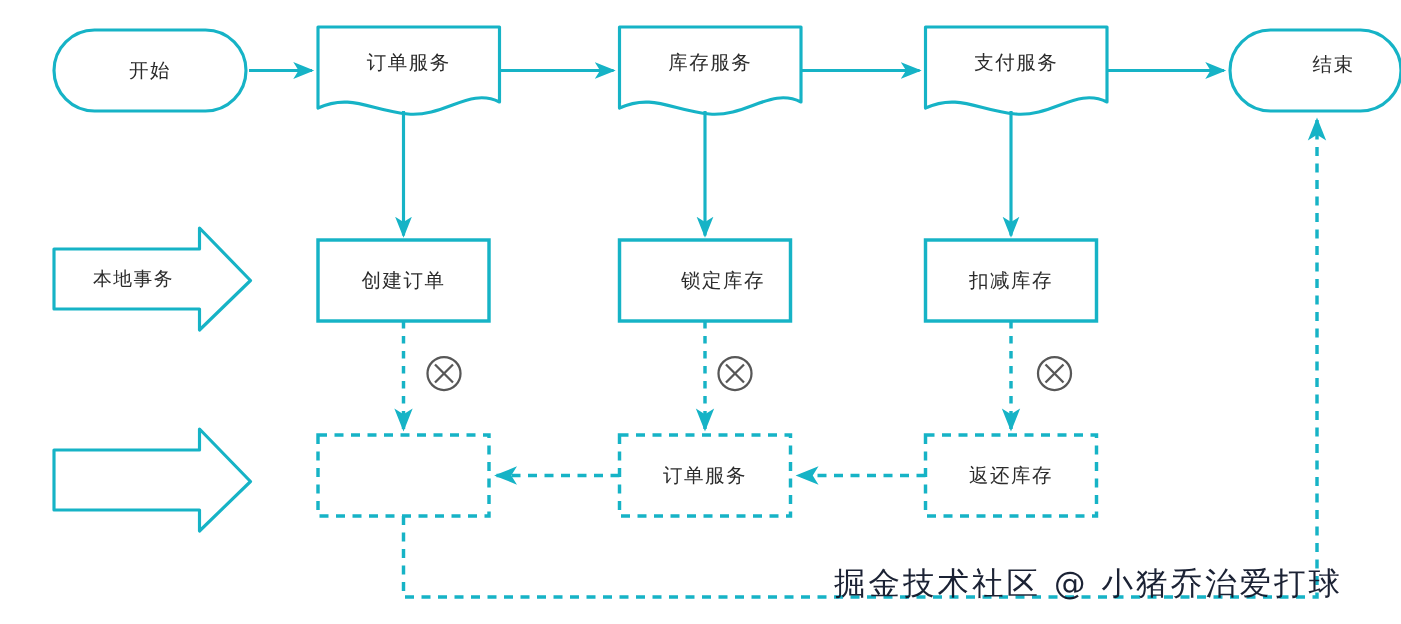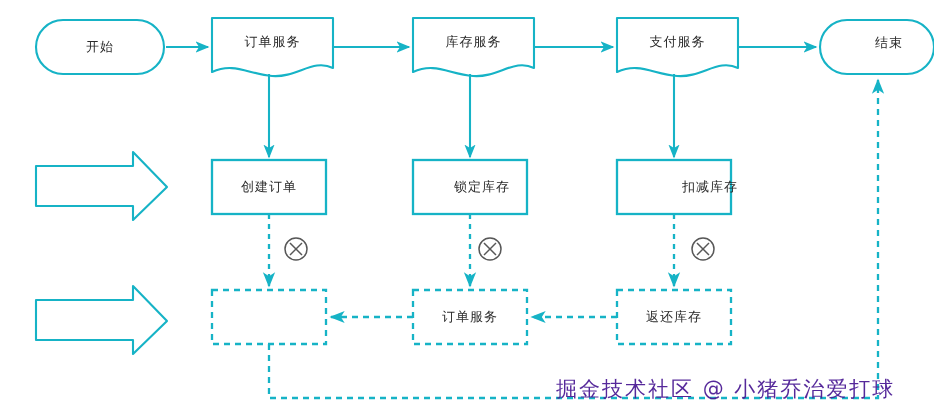--- a/index.html
+++ b/index.html
@@ -41,21 +41,21 @@
     color:#2b2b2b;
     font-size:12.5px;
     letter-spacing:1px;
     white-space:nowrap;
   }
   .watermark{
     position:absolute;
     left:556px;
     top:375px;
     font-size:21px;
-    color:#4c1d95;
+    color:#0f172a;
     letter-spacing:2px;
     white-space:nowrap;
     font-family:"DejaVu Sans","Liberation Sans",sans-serif;
     opacity:0.95;
   }
 </style>
 </head>
 <body>
 
 <div id="canvas">
@@ -139,29 +139,30 @@
     <rect x="212" y="290" width="114" height="54" fill="#ffffff" stroke="#16b3c6" stroke-width="2.3" stroke-dasharray="6,5"></rect>
     <rect x="413" y="290" width="114" height="54" fill="#ffffff" stroke="#16b3c6" stroke-width="2.3" stroke-dasharray="6,5"></rect>
     <rect x="617" y="290" width="114" height="54" fill="#ffffff" stroke="#16b3c6" stroke-width="2.3" stroke-dasharray="6,5"></rect>
 
     <line x1="413" y1="317" x2="331" y2="317" stroke="#16b3c6" stroke-width="2.3" stroke-dasharray="6,5" marker-end="url(#arrow-dashed)"></line>
     <line x1="617" y1="317" x2="532" y2="317" stroke="#16b3c6" stroke-width="2.3" stroke-dasharray="6,5" marker-end="url(#arrow-dashed)"></line>
 
     <path d="M 269 344 L 269 398 L 878 398 L 878 80" fill="none" stroke="#16b3c6" stroke-width="2.3" stroke-dasharray="6,5" marker-end="url(#arrow-dashed)"></path>
   </svg>
 
+  <div class="band-label" style="left:62px; top:172px; width:80px; height:28px;">本地事务</div>
 
   <div class="node-label" style="left:36px; top:20px; width:128px; height:54px;">开始</div>
   <div class="node-label" style="left:212px; top:18px; width:121px; height:48px;">订单服务</div>
   <div class="node-label" style="left:413px; top:18px; width:121px; height:48px;">库存服务</div>
   <div class="node-label" style="left:617px; top:18px; width:121px; height:48px;">支付服务</div>
   <div class="node-label" style="left:832px; top:20px; width:114px; height:46px;">结束</div>
 
   <div class="node-label" style="left:212px; top:160px; width:114px; height:54px;text-align:center;">创建订单</div>
   <div class="node-label" style="left:413px; top:160px; width:138px; height:54px;">锁定库存</div>
-  <div class="node-label" style="left:617px; top:160px; width:114px; height:54px;margin-left:36px;">扣减库存</div>
+  <div class="node-label" style="left:617px; top:160px; width:114px; height:54px;">扣减库存</div>
 
   <div class="node-label" style="left:413px; top:290px; width:114px; height:54px;">订单服务</div>
   <div class="node-label" style="left:617px; top:290px; width:114px; height:54px;">返还库存</div>
 
   <div class="watermark">掘金技术社区 @ 小猪乔治爱打球</div>
 
 </div>
 
 </body></html>

